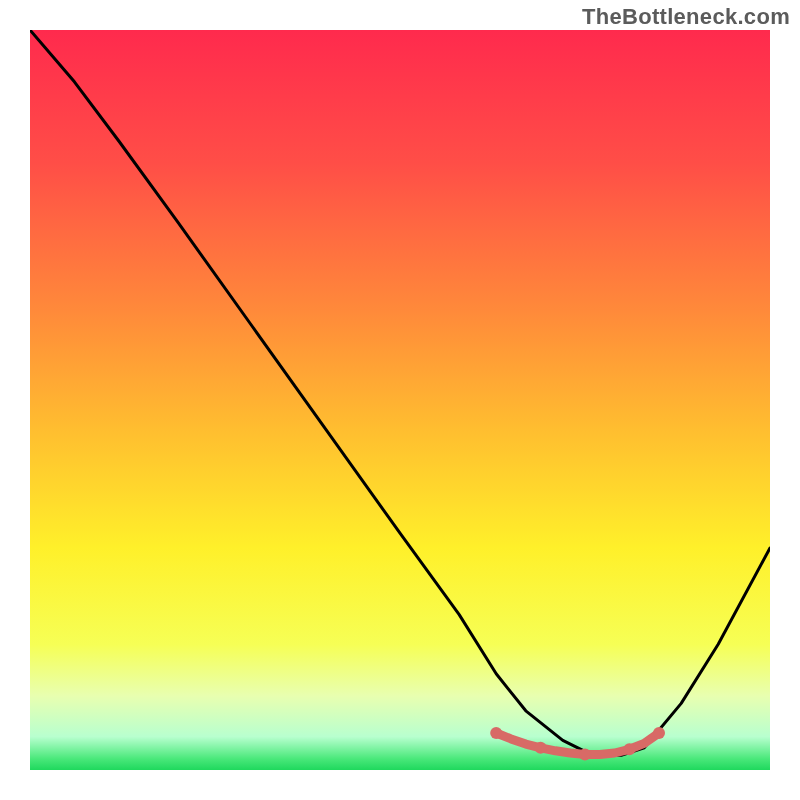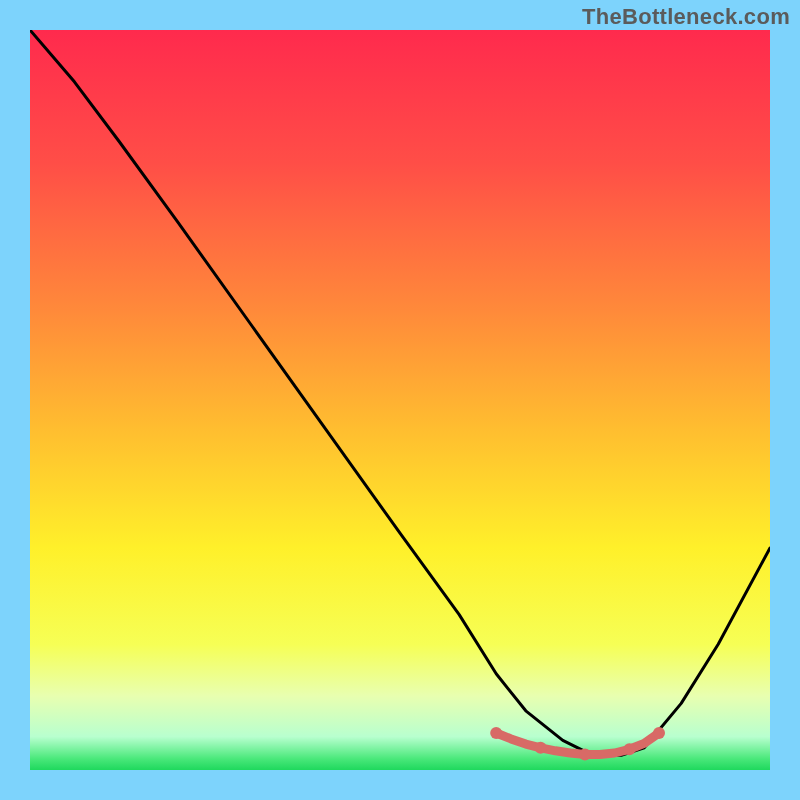--- a/index.html
+++ b/index.html
@@ -8,21 +8,21 @@
     width: 800px;
     height: 800px;
     background: #000;
     overflow: hidden;
     font-family: Arial, Helvetica, sans-serif;
   }
   .frame {
     position: relative;
     width: 800px;
     height: 800px;
-    background: #7dd3fc;
+    background: #ffffff;
   }
   .watermark {
     position: absolute;
     top: 4px;
     right: 10px;
     color: #5b5b5b;
     font-size: 22px;
     font-weight: 600;
     letter-spacing: 0.3px;
     z-index: 5;

